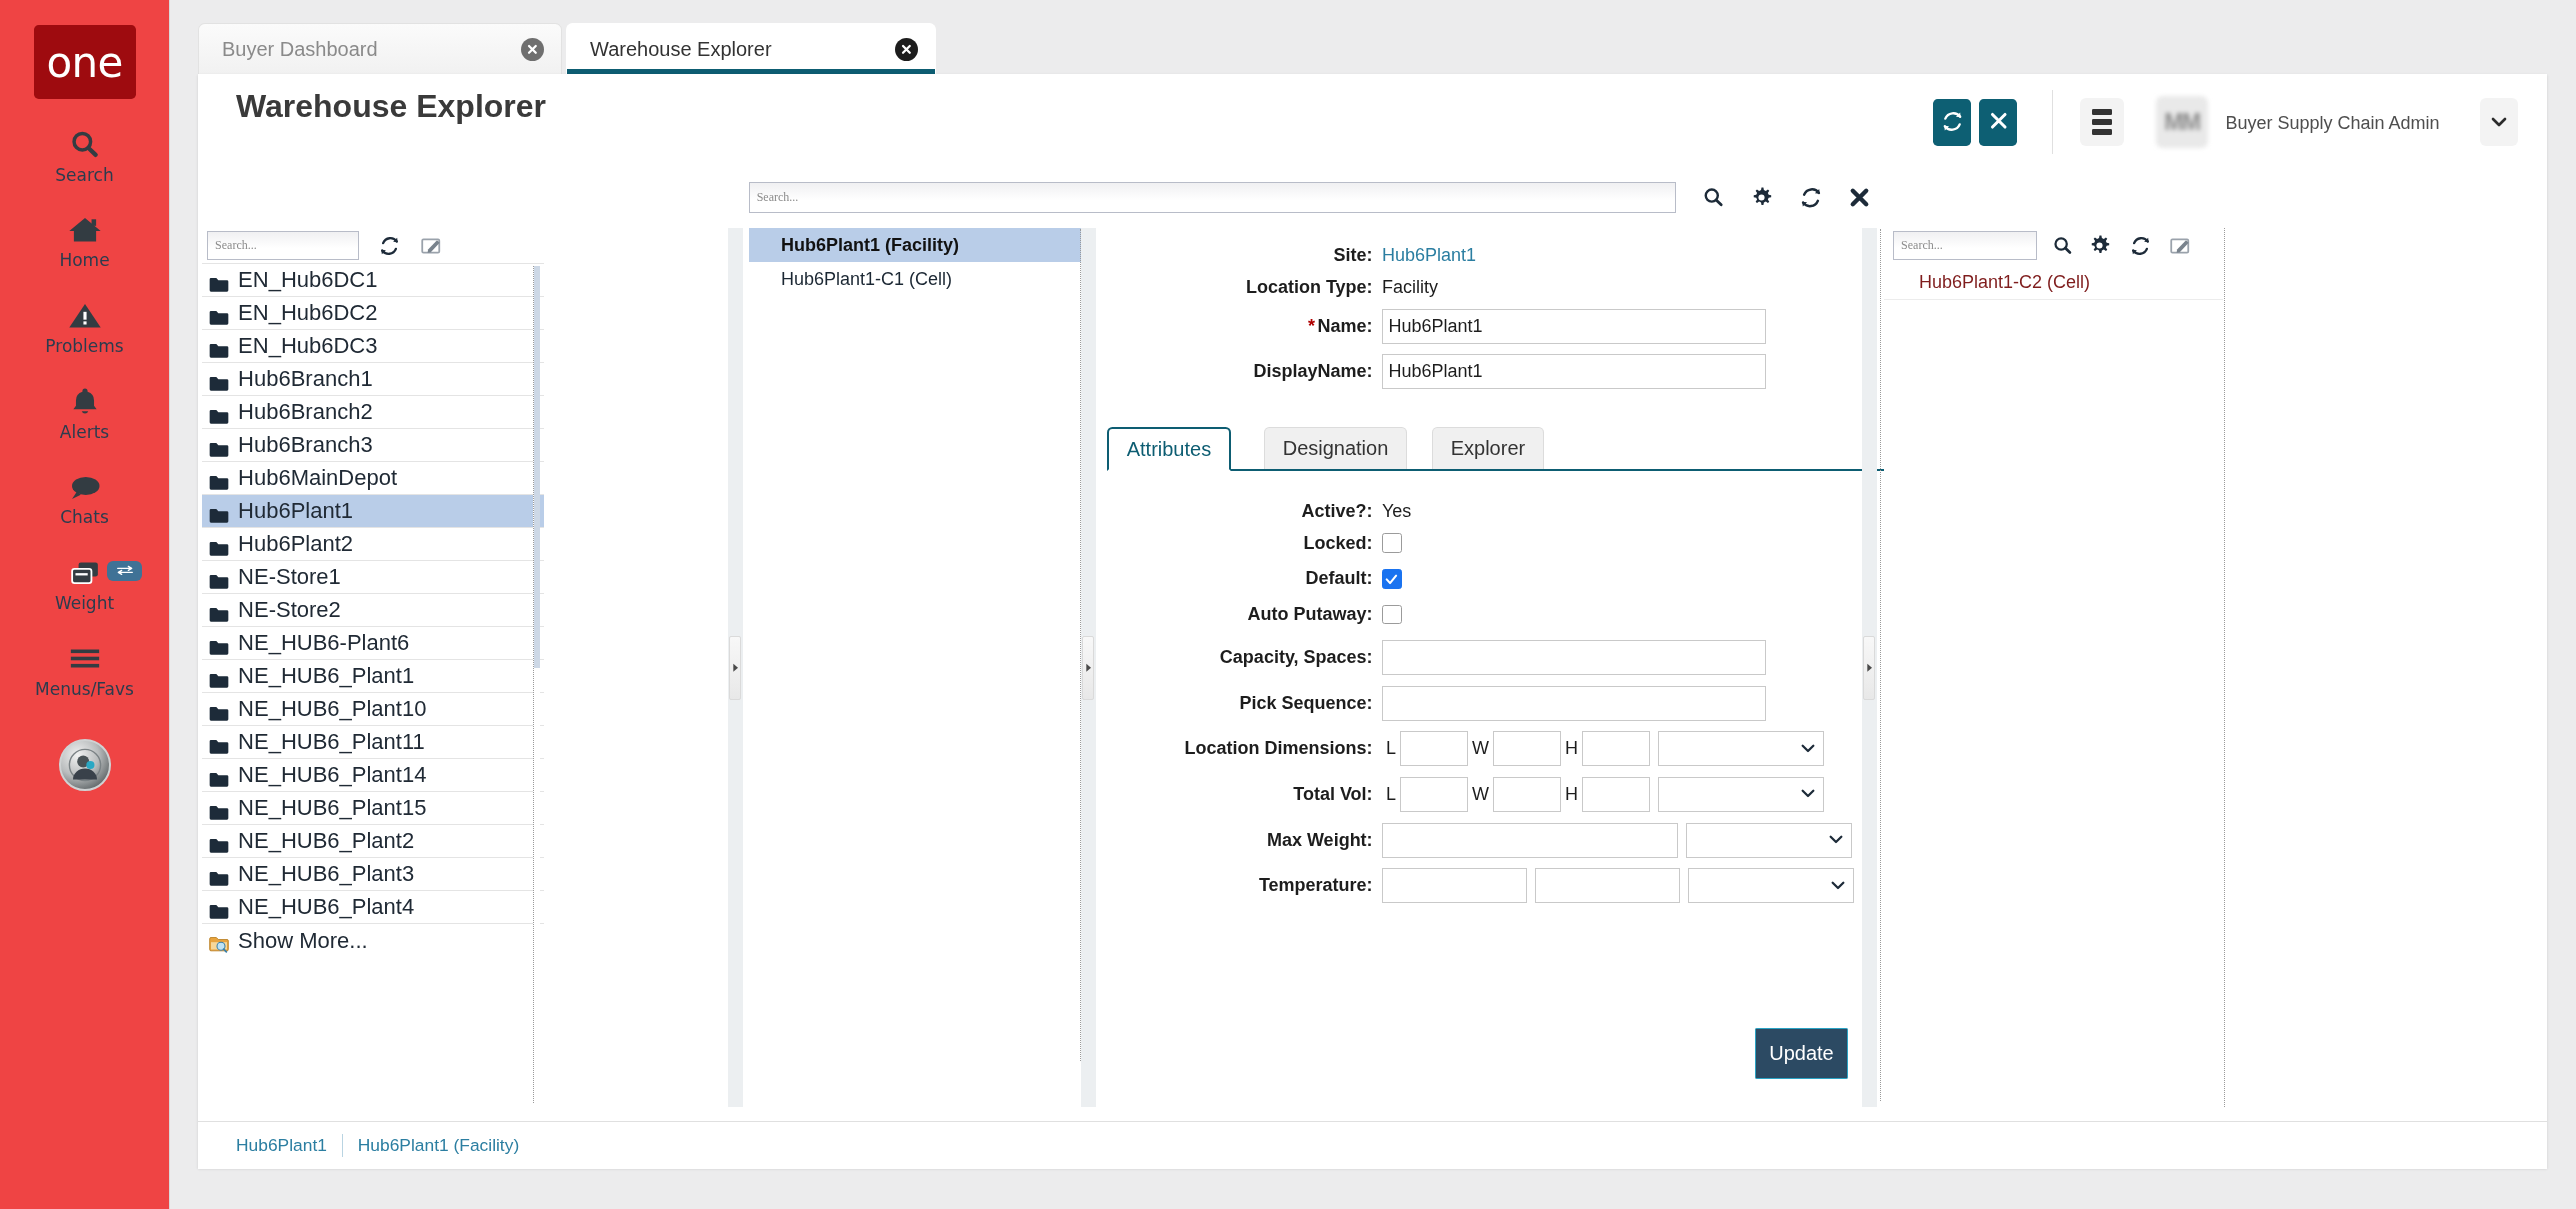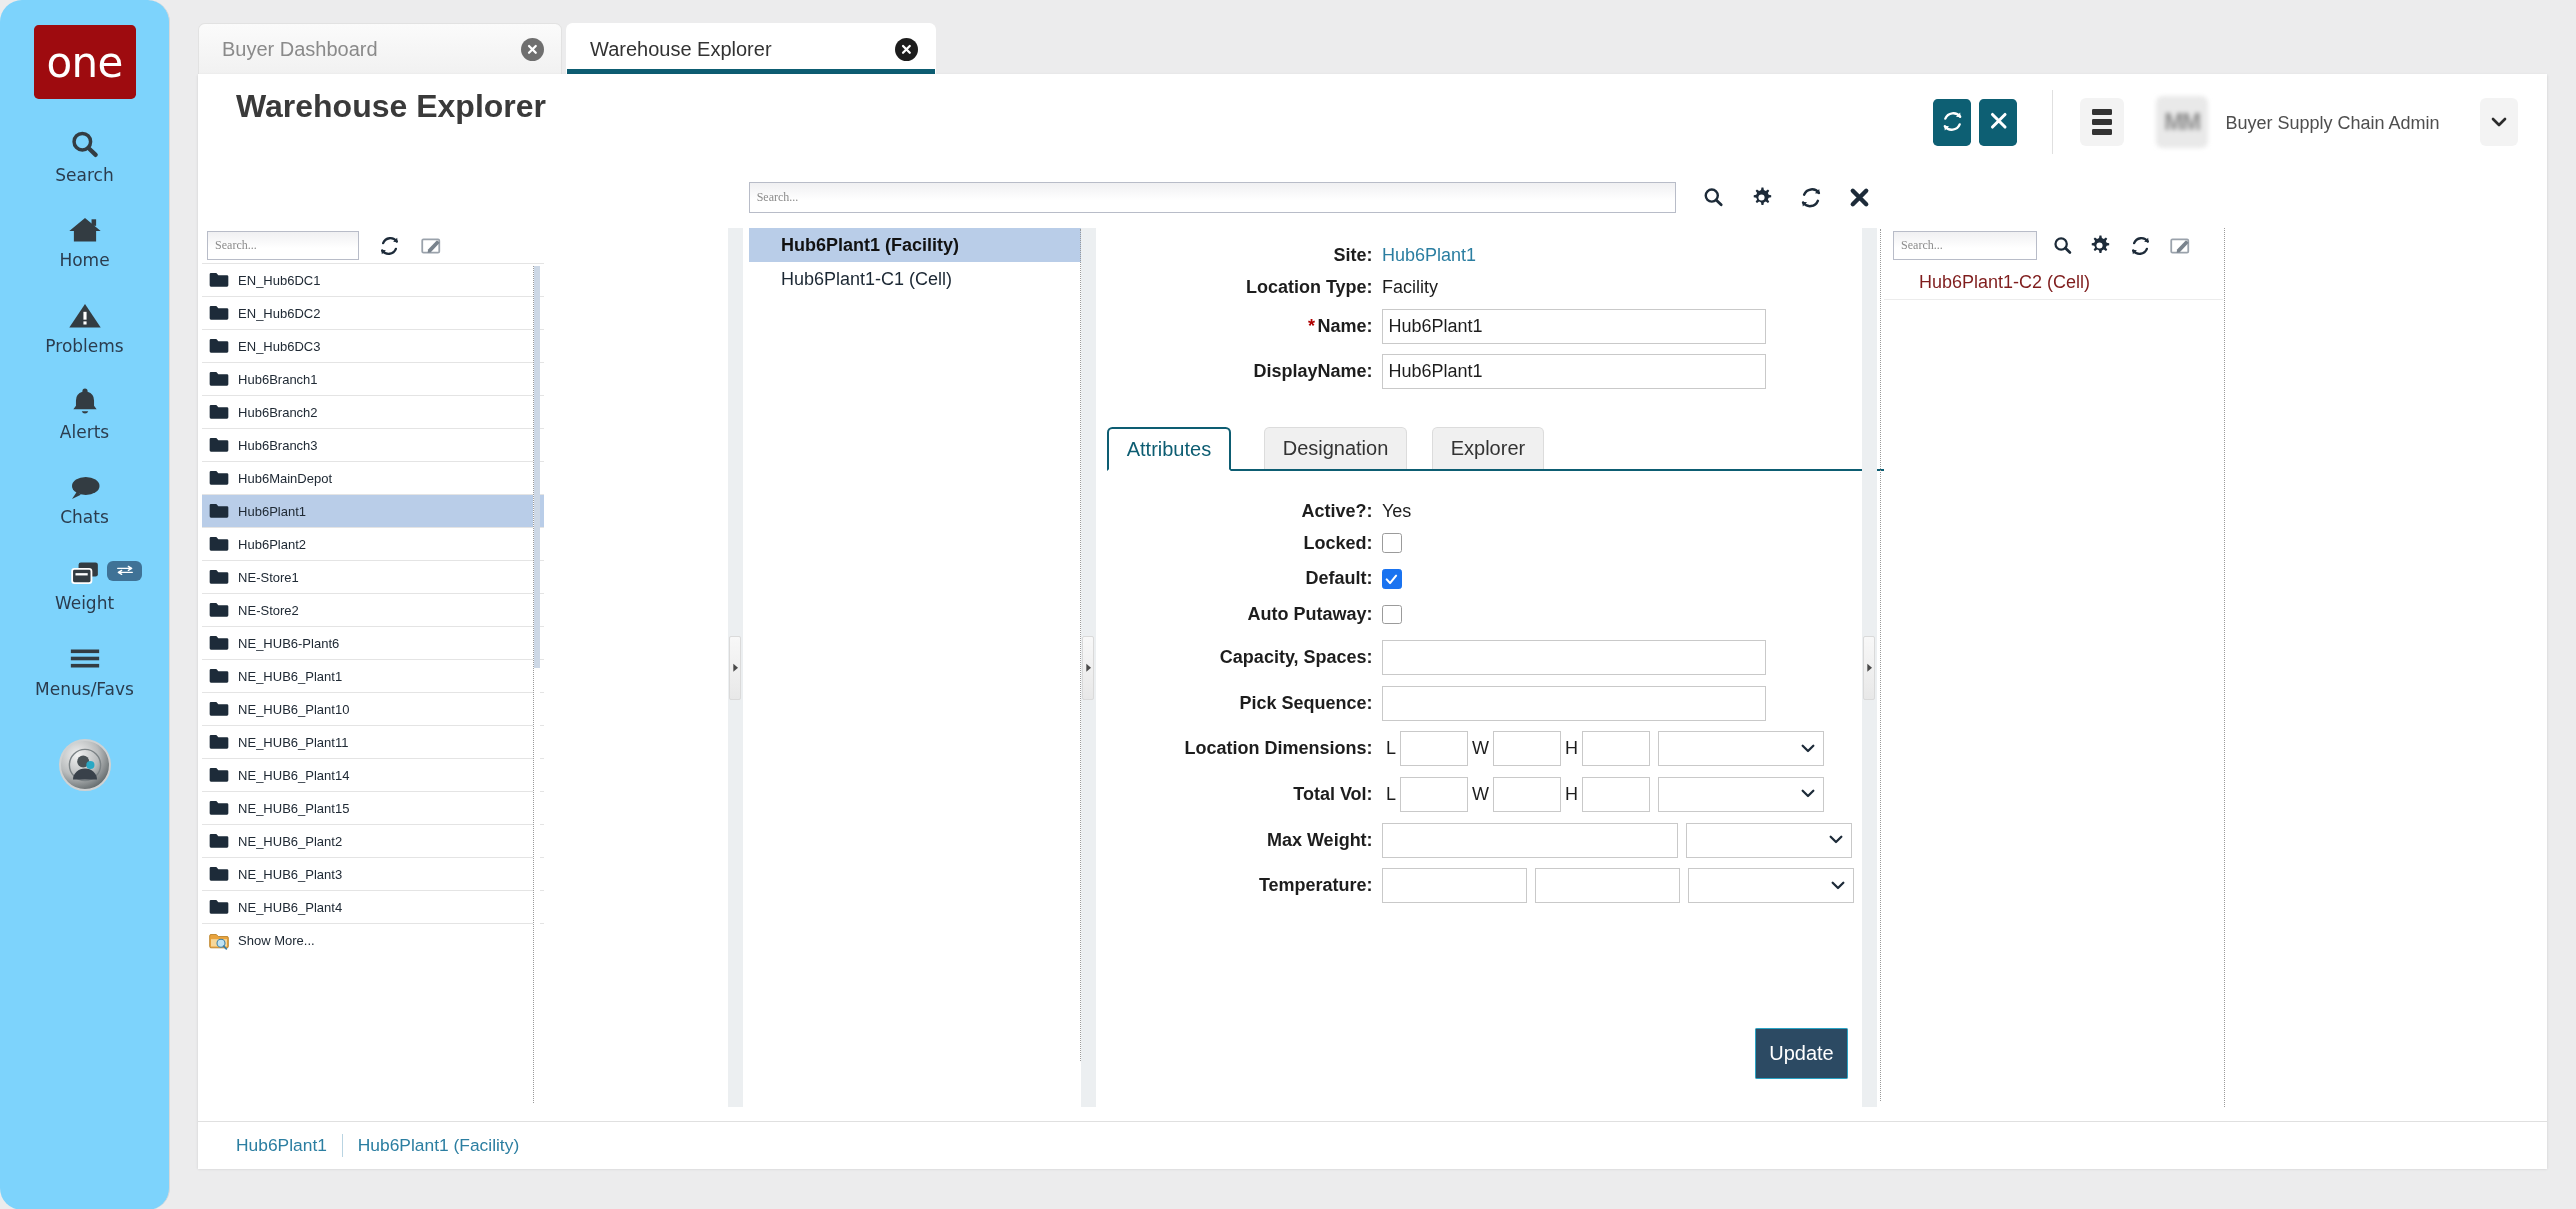--- a/index.html
+++ b/index.html
@@ -8,23 +8,23 @@
     width: 2576px; height: 1210px;
     background: #ececed;
     font-family: "Liberation Sans", sans-serif;
     overflow: hidden;
   }
 
   
   #left-rail {
     position: absolute; left: 0; top: 0;
     width: 170px; height: 1210px;
-    background: #7dd3fc;
+    background: #ef4444;
     border-right: 0.7px solid #d8d8d8;
-    display: flex; flex-direction: column; align-items: center; border-radius: 22px;
+    display: flex; flex-direction: column; align-items: center;
   }
   #brand-logo {
     margin-top: 25px;
     width: 102px; height: 74px;
     background: #9e0b0f;
     border-radius: 4.7px;
     display: flex; align-items: center; justify-content: center;
     color: #ffffff;
     font-size: 42px; font-weight: 400; letter-spacing: -0.7px;
     font-family: "DejaVu Sans", sans-serif;
@@ -182,21 +182,21 @@
     font-family: Liberation Serif, serif;
   }
   .search-input::placeholder { color: #8b8b8b; }
   .tool-ico { cursor:pointer; display:flex; align-items:center; justify-content:center; }
 
   .list-rows { position:absolute; left:0; right:0; }
   .list-row {
     display:flex; align-items:center;
     height: 33px;
     border-bottom: 0.7px solid #e4e4e4;
-    font-size: 13px; color:#202a35;
+    font-size: 22px; color:#202a35;
     cursor: pointer;
     padding-left: 6.7px;
   }
   .list-row.selected { background: #b9cde8; }
   .folder-ico { width: 20px; height:15.4px; margin-right: 9.4px; flex:none; }
 
   
   #tree-panel { left: 4px; width: 342px; height: 879px; }
   #tree-panel .search-input { width: 152px; }
   #tree-rows { top: 35px; border-top: 0.7px solid #e4e4e4; }

